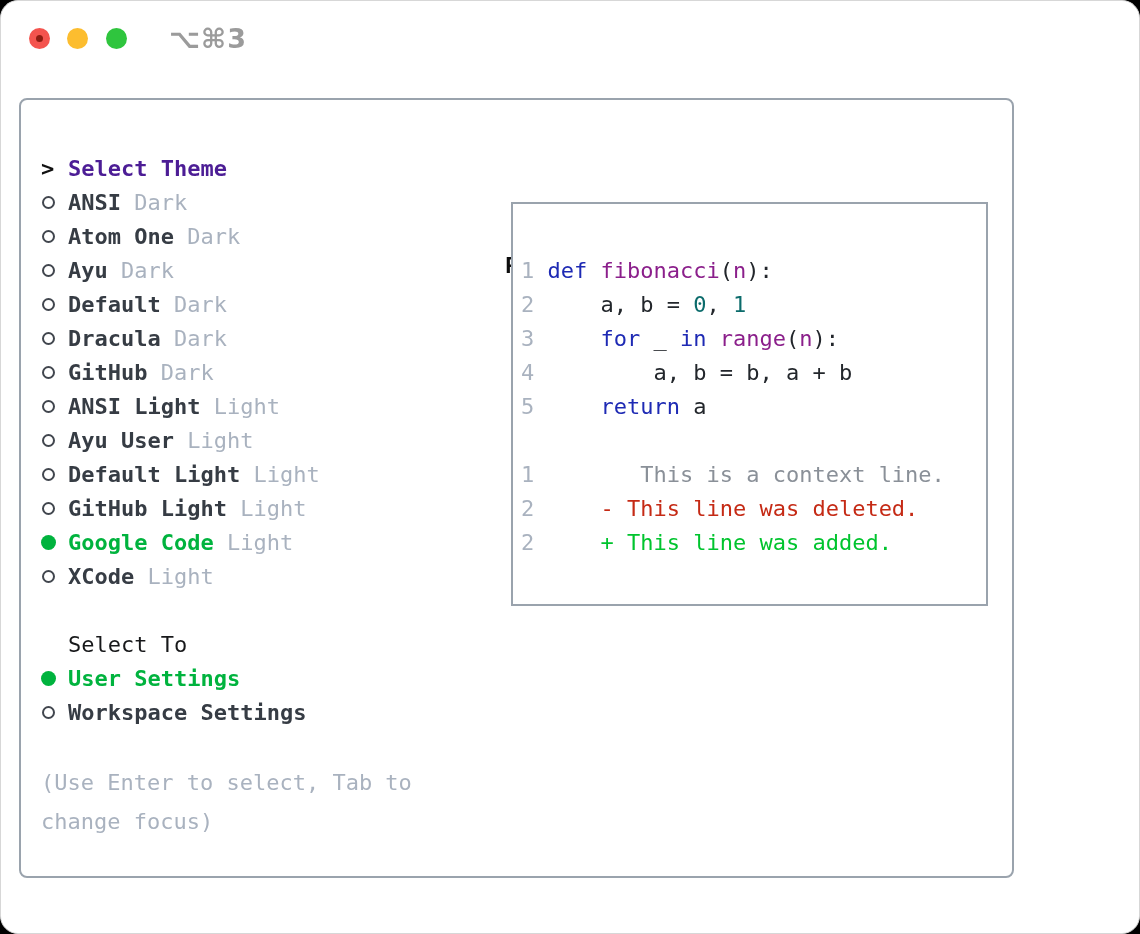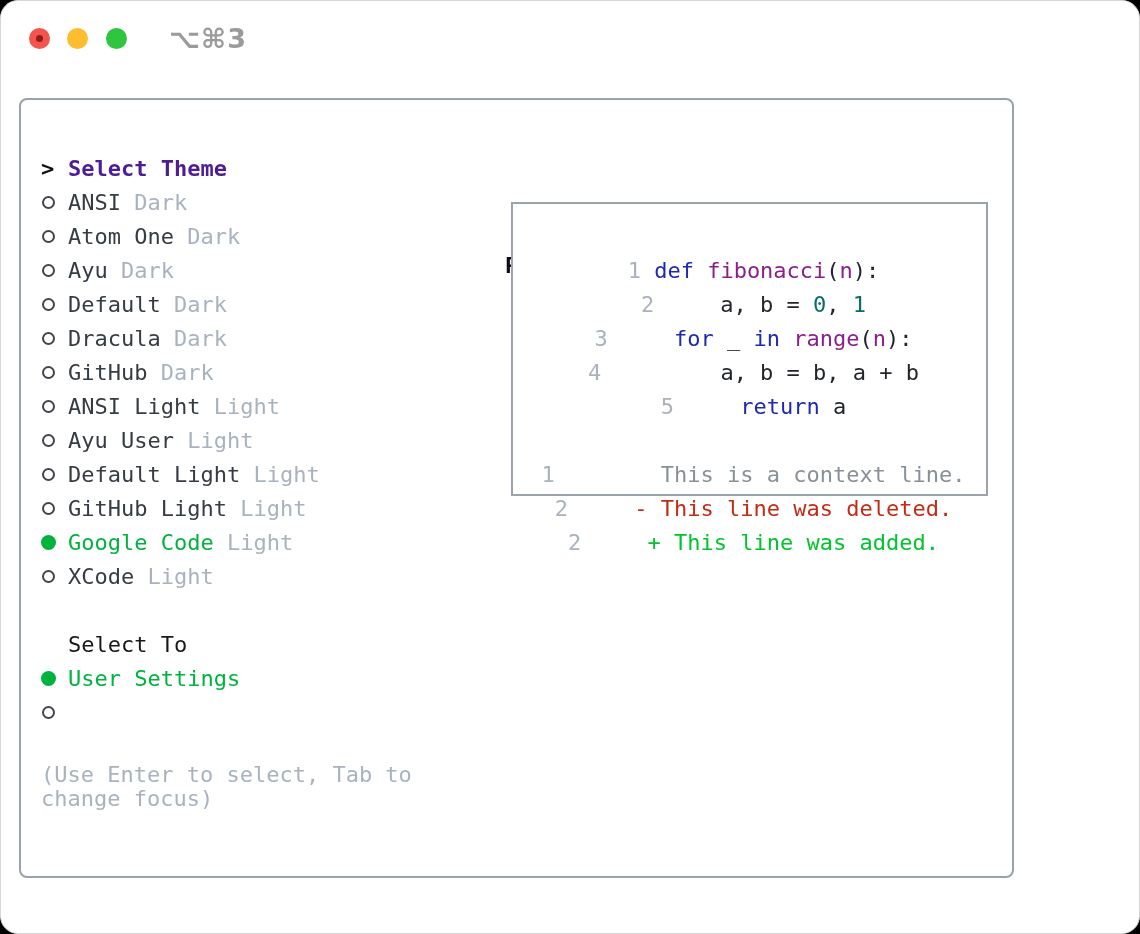--- a/index.html
+++ b/index.html
@@ -47,40 +47,39 @@
   .bullet-outline{
     width:13px;height:13px;border-radius:50%;
     border:2.5px solid #41464e;box-sizing:border-box;margin-left:1px;
   }
   .bullet-filled{
     width:15px;height:15px;border-radius:50%;
     background:var(--green);margin-left:0px;
   }
   .prompt-char{font-weight:bold;color:#111;}
   .hdr{font-weight:bold;color:#4c1d95;}
-  .theme-name{color:var(--text);white-space:pre;}
+  .theme-name{color:var(--text);white-space:pre;font-weight:bold;}
   .theme-name.selected{color:var(--green);}
   .variant{color:var(--muted);white-space:pre;}
   .spacer{height:34px;}
   .apply-label{padding-left:27px;color:#17181a;}
   .hint{
     margin-top:0;width:420px;color:var(--muted);
-    font-size:22px;line-height:24px;
+    font-size:22px;line-height:39px;
   }
   
   .preview-label{
     position:absolute;left:484px;top:148px;height:34px;
     display:flex;align-items:center;
     font-size:22px;font-weight:bold;color:#0d0d0d;
   }
   .preview-box{
-    position:absolute;left:490px;top:102px;width:477px;height:294px;
+    position:absolute;left:490px;top:102px;width:477px;height:404px;
     box-sizing:border-box;border:2px solid var(--border);
     background:#fff;
-    text-align:center;
   }
   .codepre{
     margin:0;padding:50px 0 0 8px;
     font-family:"DejaVu Sans Mono",monospace;
     font-size:22px;line-height:34px;
     white-space:pre;color:var(--code);
   }
   .cline{height:34px;}
   .lnum{color:var(--muted);}
   .t-kw{color:var(--kw);}
@@ -202,20 +201,21 @@
           <div class="row">
             <span class="bullet-col">
               <span class="bullet-filled"></span>
             </span>
             <span class="theme-name selected">User Settings</span>
           </div>
           <div class="row">
             <span class="bullet-col">
               <span class="bullet-outline"></span>
             </span>
+            <span class="theme-name">Workspace Settings</span>
           </div>
         </div>
       <div class="spacer"></div>
       <div class="hint">(Use Enter to select, Tab to change focus)</div>
     </div>
 
     <div class="preview-label">Preview</div>
 
     <div class="preview-box">
       <pre class="codepre" id="code-pre"><div class="cline"><span class="lnum">1 </span><span class="t-kw">def</span><span class="t-pl"> </span><span class="t-fn">fibonacci</span><span class="t-pl">(</span><span class="t-fn">n</span><span class="t-pl">):</span></div><div class="cline"><span class="lnum">2 </span><span class="t-pl">    a, b = </span><span class="t-num">0</span><span class="t-pl">, </span><span class="t-num">1</span></div><div class="cline"><span class="lnum">3 </span><span class="t-pl">    </span><span class="t-kw">for</span><span class="t-pl"> _ </span><span class="t-kw">in</span><span class="t-pl"> </span><span class="t-fn">range</span><span class="t-pl">(</span><span class="t-fn">n</span><span class="t-pl">):</span></div><div class="cline"><span class="lnum">4 </span><span class="t-pl">        a, b = b, a + b</span></div><div class="cline"><span class="lnum">5 </span><span class="t-pl">    </span><span class="t-kw">return</span><span class="t-pl"> a</span></div><div class="cline"><span class="lnum"></span></div><div class="cline"><span class="lnum">1 </span><span class="t-ctx">       This is a context line.</span></div><div class="cline"><span class="lnum">2 </span><span class="t-del">    - This line was deleted.</span></div><div class="cline"><span class="lnum">2 </span><span class="t-add">    + This line was added.</span></div></pre>

